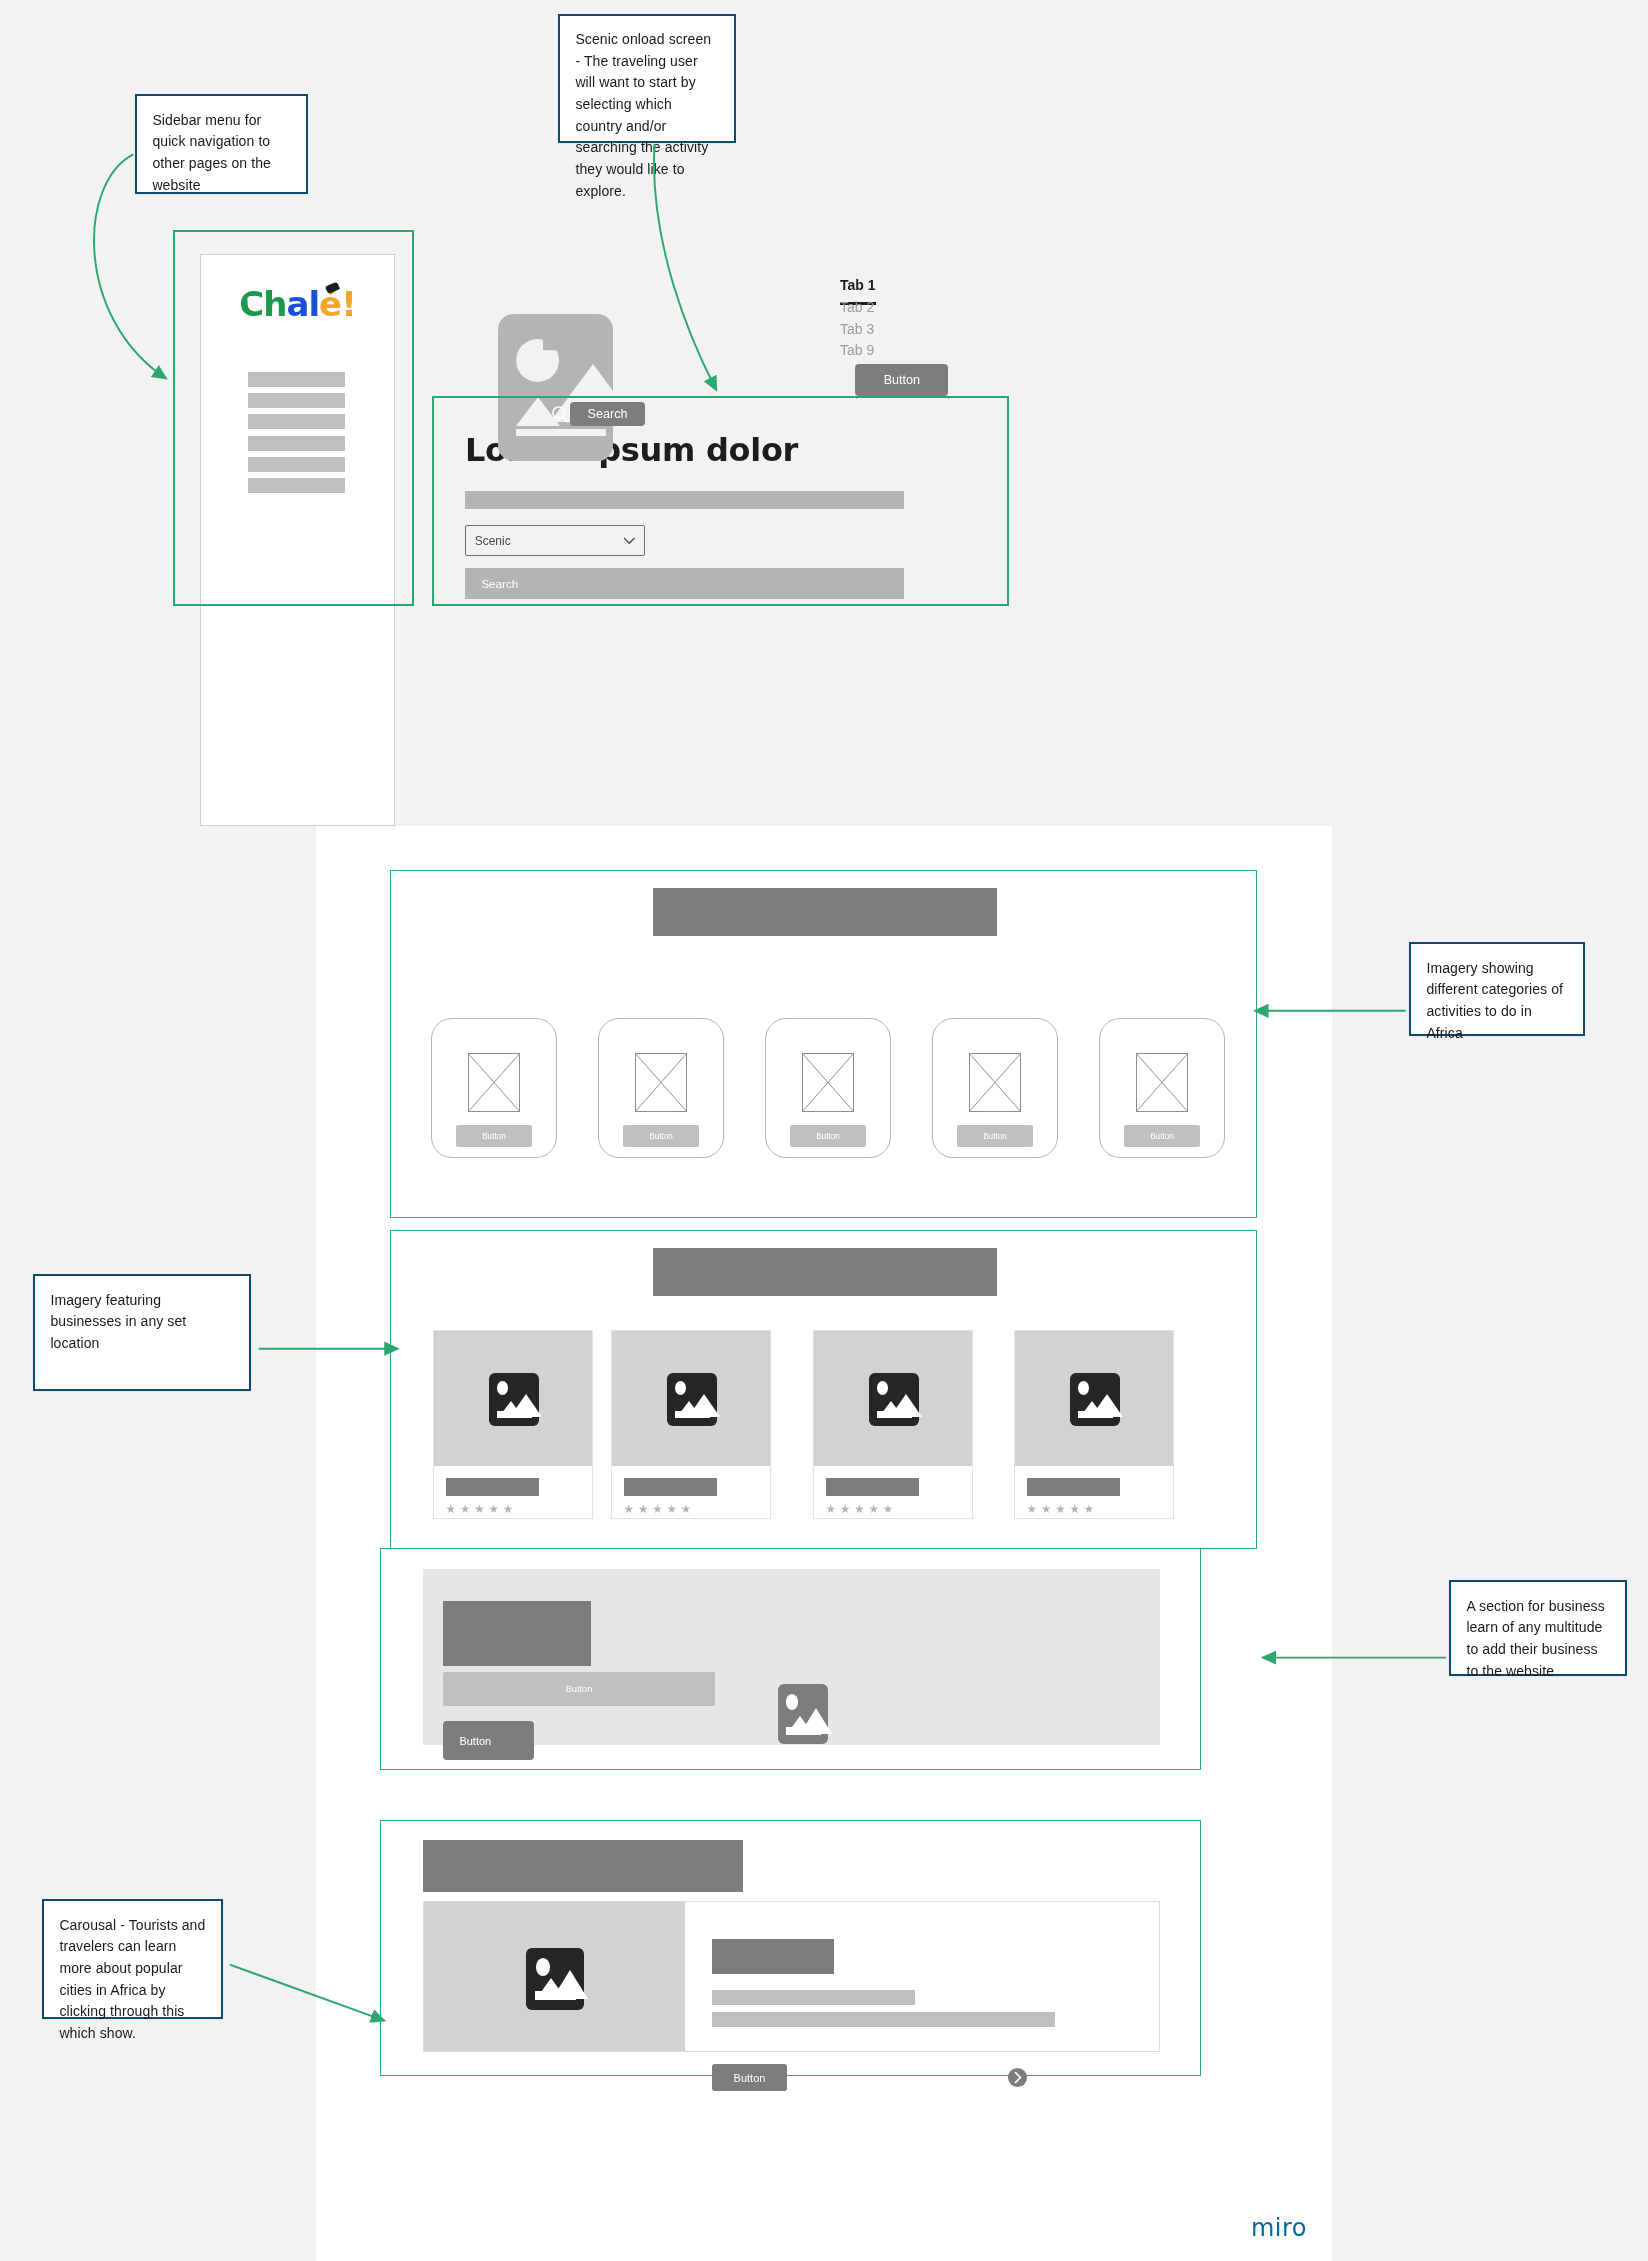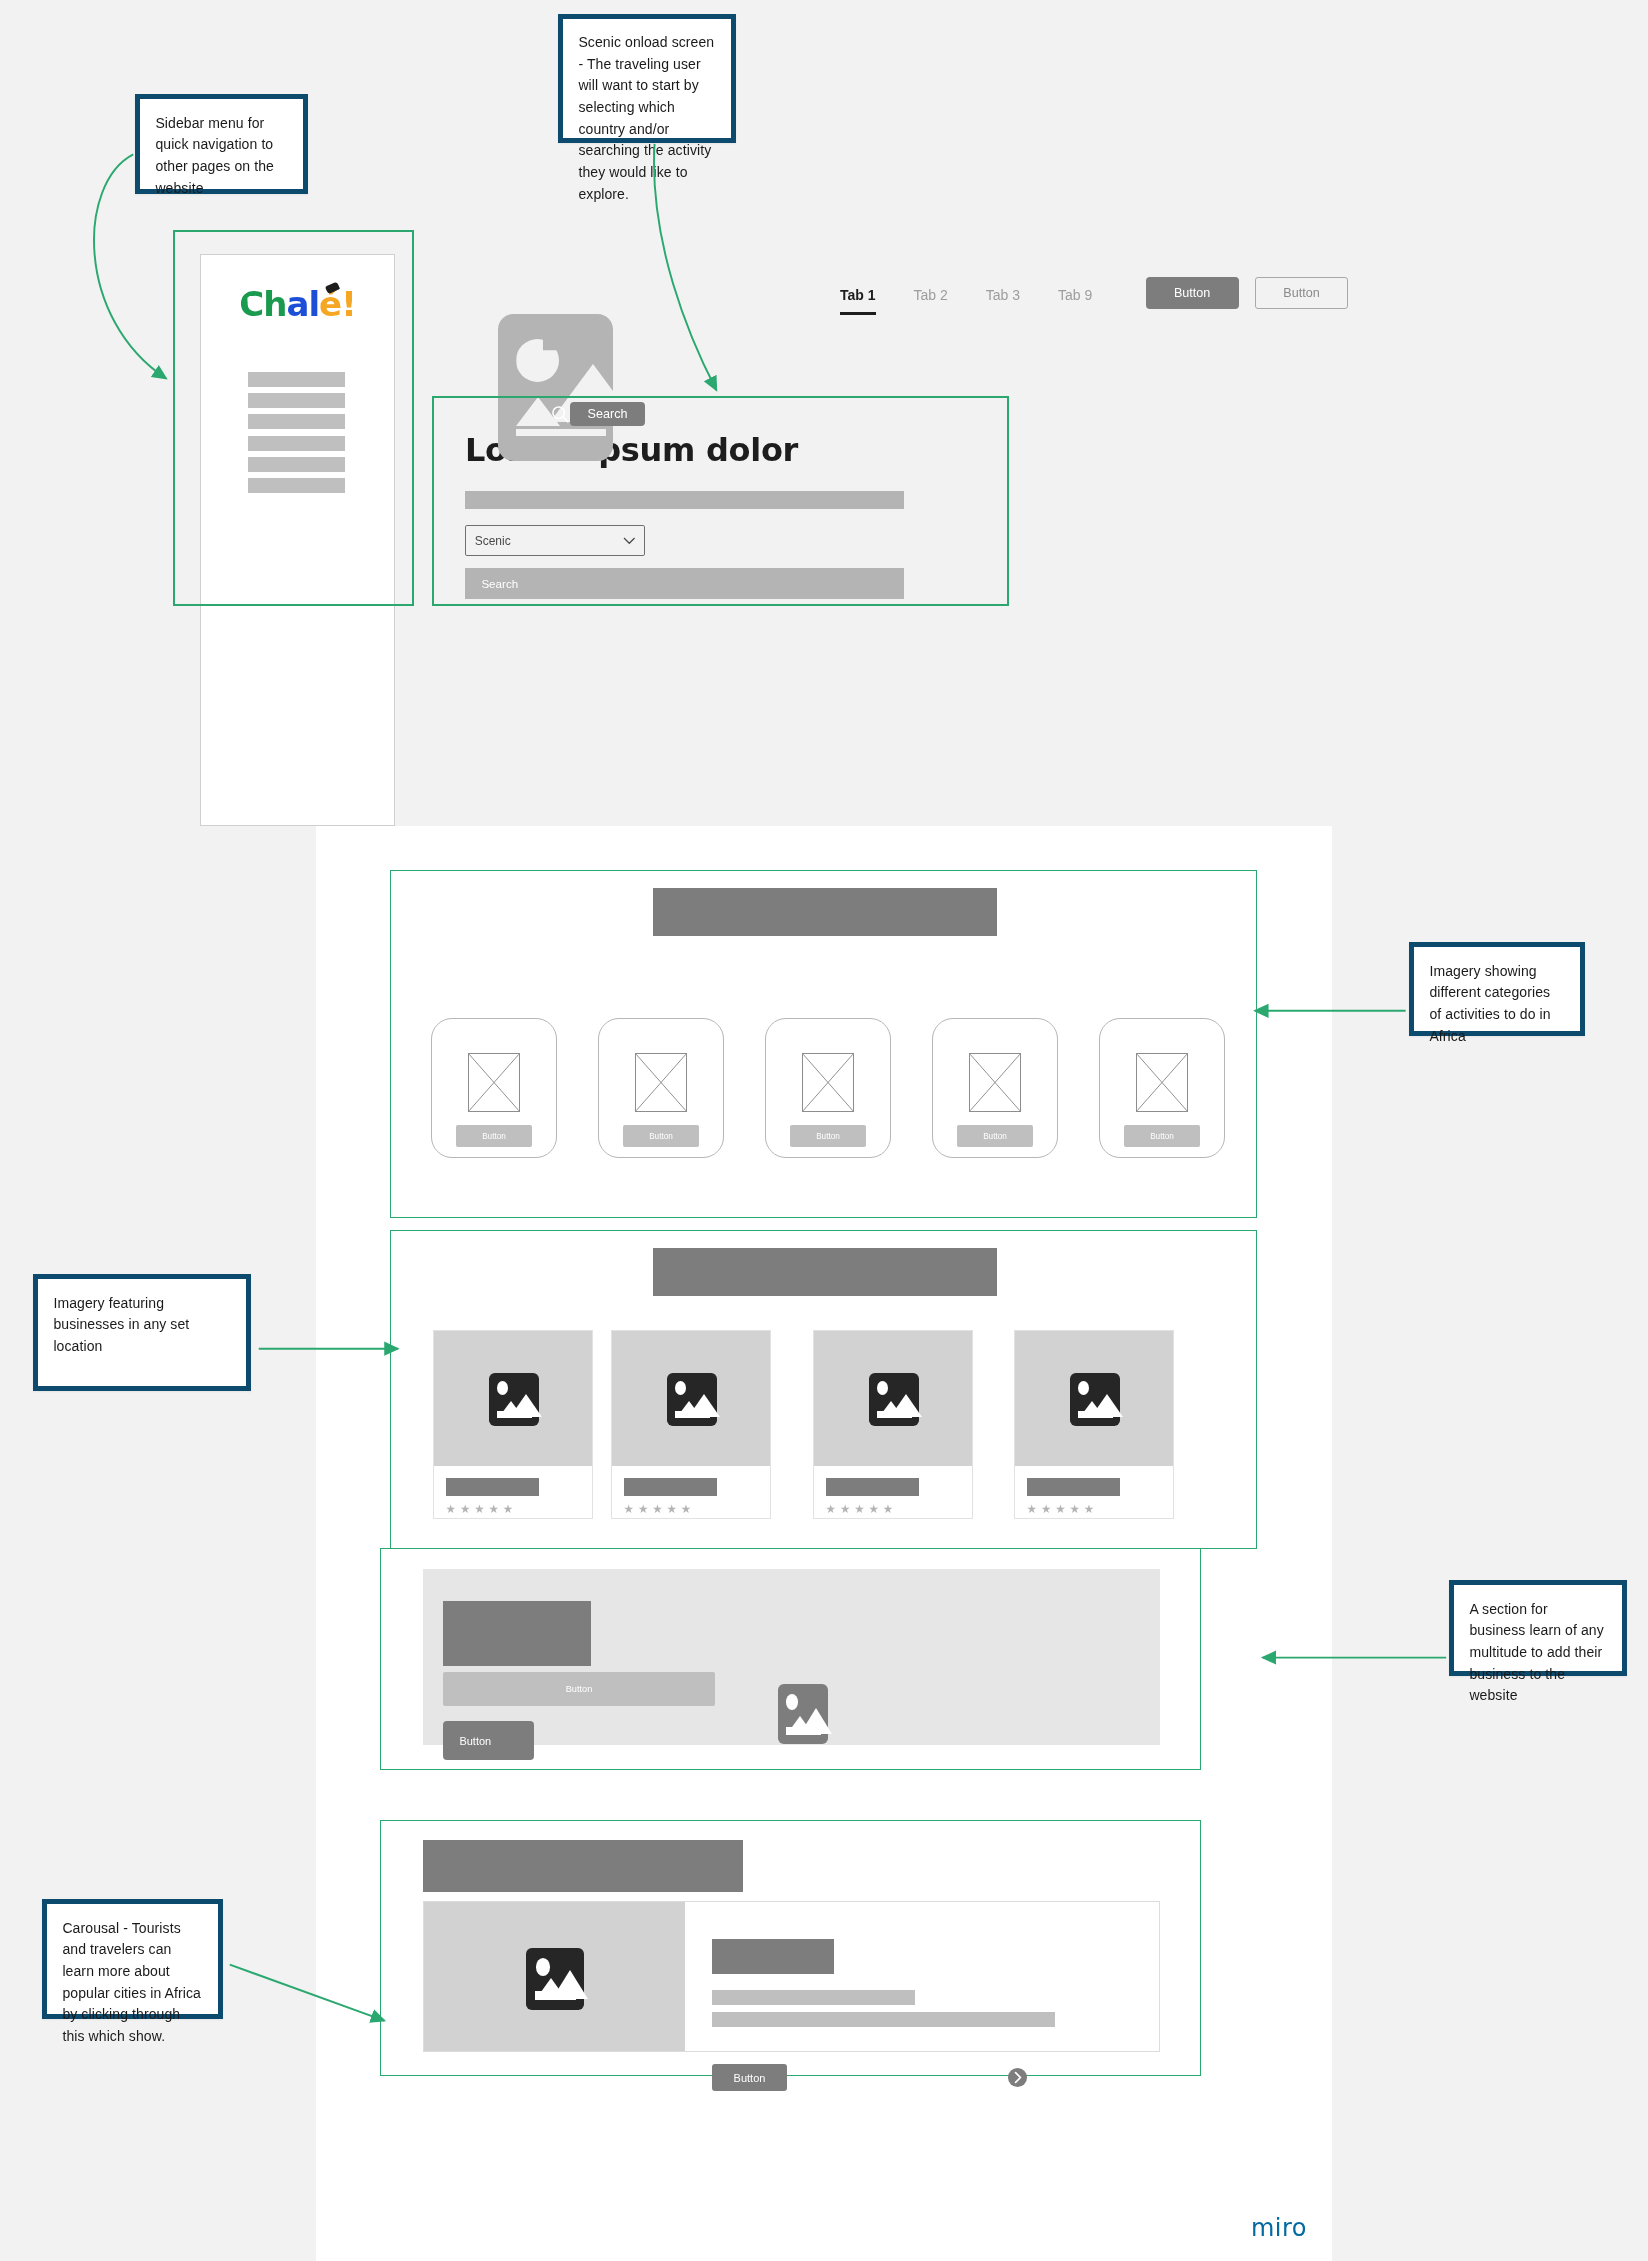--- a/index.html
+++ b/index.html
@@ -8,21 +8,21 @@
     background: #f1f2f1;
     font-family: "Liberation Sans", sans-serif;
     overflow: hidden;
   }
   #root { position: relative; width: 1648px; height: 2261px; }
 
   
   .note {
     position: absolute;
     background: #ffffff;
-    border: 5px solid #0c4a6e;
+    border: 2px solid #0c4a6e;
     box-shadow: 0 1px 1.9px rgba(0,0,0,.06);
     padding: 13.5px 15.4px;
     font-size: 14px;
     line-height: 1.55;
     color: #1a1a1a;
     letter-spacing: 0.1px;
   }
 
   
   .greenframe {
@@ -70,21 +70,21 @@
     width: 12.6px; height: 7.7px; background: #1d1d1d;
     transform: rotate(-24deg);
     border-radius: 1.9px 2.9px 1px 2.9px;
   }
   .navline {
     position: absolute; left: 47px; width: 97px; height: 14.5px;
     background: #bfbfbf;
   }
 
   
-  #tabbar { position: absolute; left: 840px; top: 277px; display: flex; align-items: flex-end; }
+  #tabbar { position: absolute; left: 840px; top: 277px; display: flex; align-items: flex-start; flex-direction: column; }
   .tab {
     font-size: 14px; color: #9d9d9d; margin-right: 38px; position: relative;
     padding-bottom: 5.8px;
   }
   .tab.active { color: #1d1d1d; font-weight: 700; }
   .tab.active::after {
     content: ""; position: absolute; left: 0; bottom: -5.8px;
     width: 100%; height: 2.9px; background: #1d1d1d;
   }
   .btn-solid {

